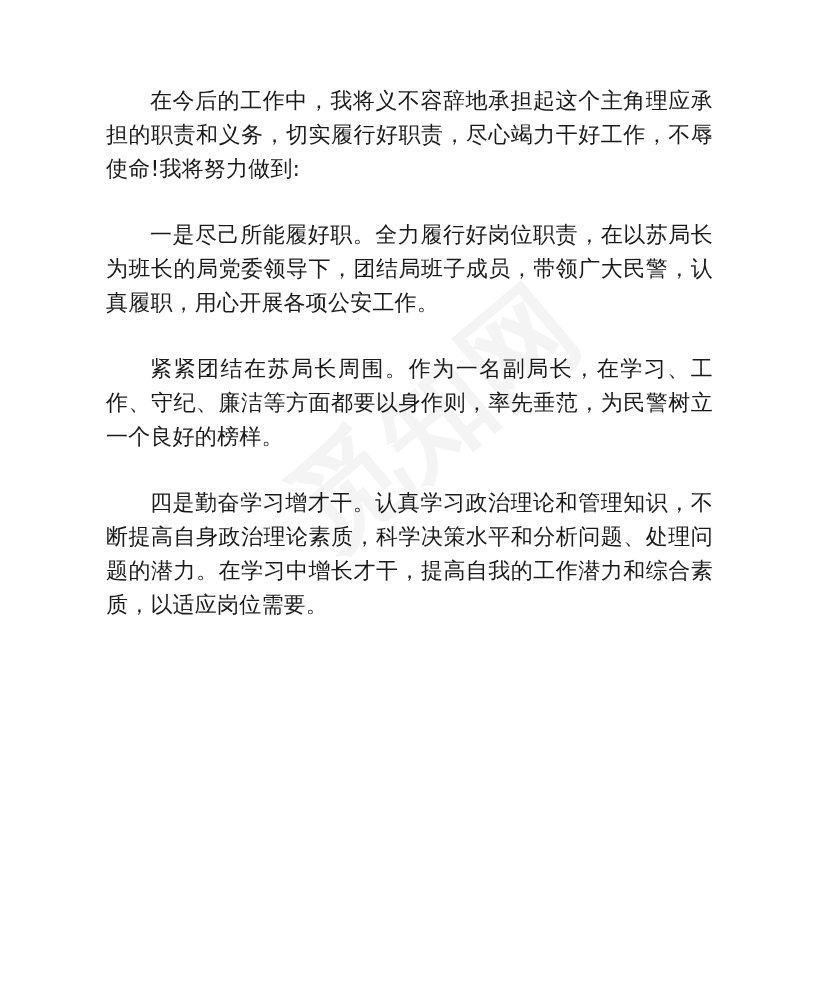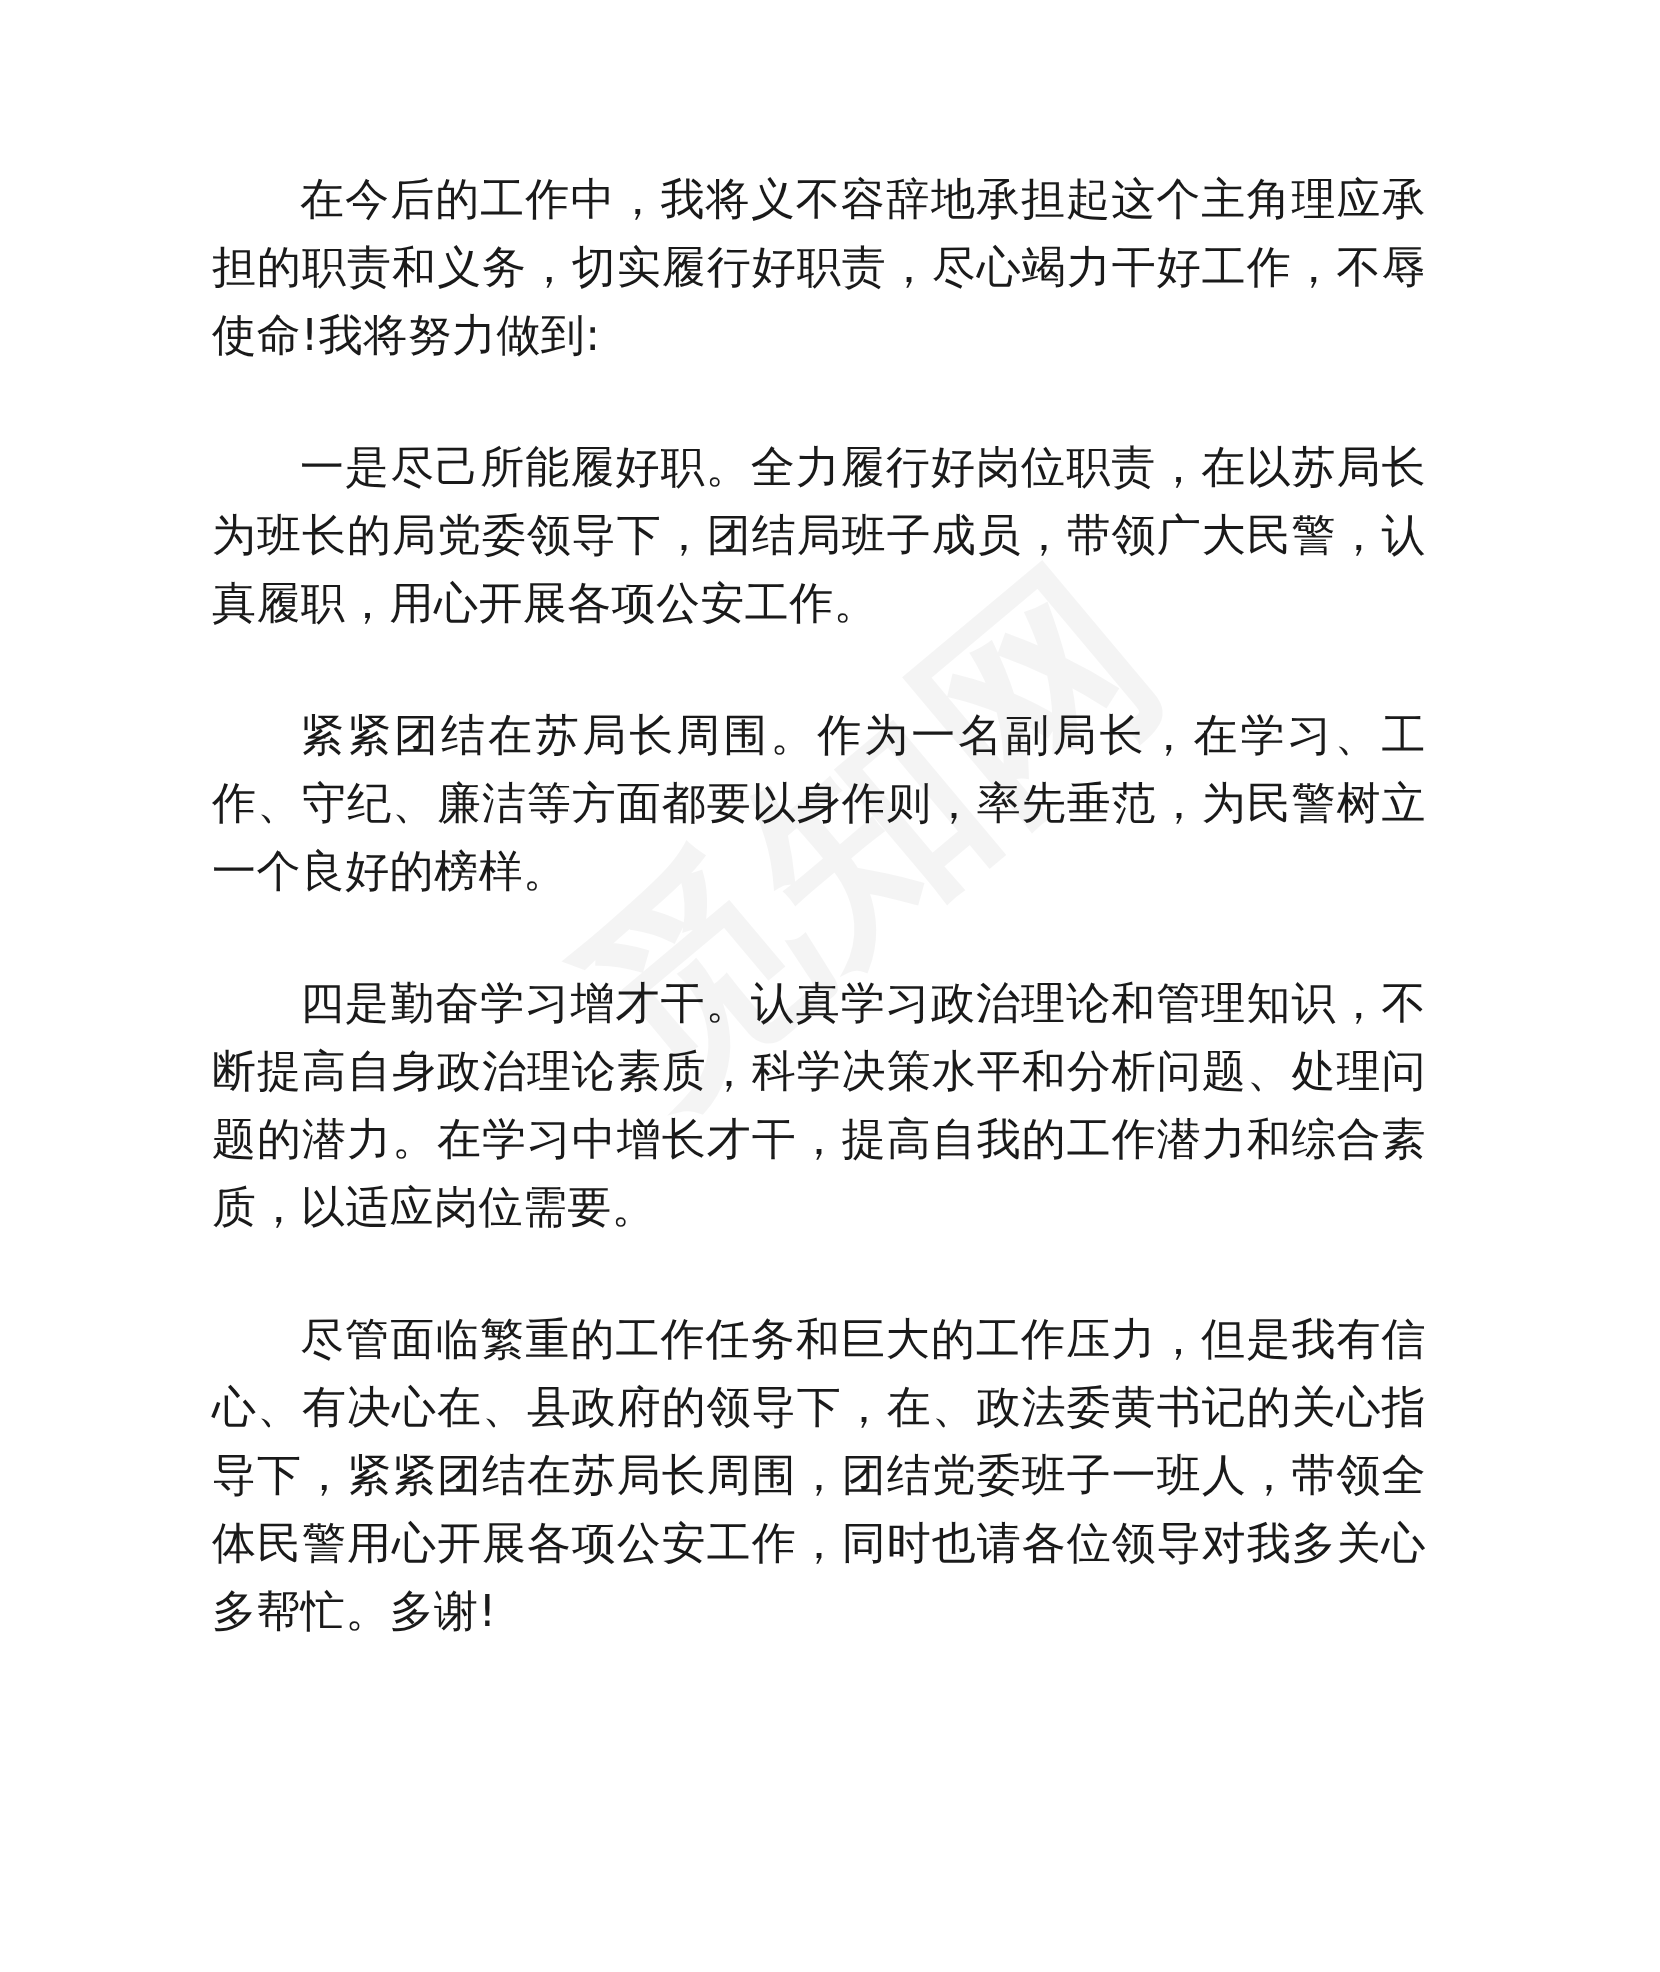--- a/index.html
+++ b/index.html
@@ -16,14 +16,13 @@
 </head>
 <body>
 
 <div class="watermark">觅知网</div>
 
 <div class="page">
   <p class="para">在今后的工作中，我将义不容辞地承担起这个主角理应承担的职责和义务，切实履行好职责，尽心竭力干好工作，不辱使命!我将努力做到:</p>
   <p class="para">一是尽己所能履好职。全力履行好岗位职责，在以苏局长为班长的局党委领导下，团结局班子成员，带领广大民警，认真履职，用心开展各项公安工作。</p>
   <p class="para">紧紧团结在苏局长周围。作为一名副局长，在学习、工作、守纪、廉洁等方面都要以身作则，率先垂范，为民警树立一个良好的榜样。</p>
   <p class="para">四是勤奋学习增才干。认真学习政治理论和管理知识，不断提高自身政治理论素质，科学决策水平和分析问题、处理问题的潜力。在学习中增长才干，提高自我的工作潜力和综合素质，以适应岗位需要。</p>
-  <p class="para">尽管面临繁重的工作任务和巨大的工作压力，但是我有信心、有决心在、县政府的领导下，在、政法委黄书记的关心指导下，紧紧团结在苏局长周围，团结党委班子一班人，带领全体民警用心开展各项公安工作，同时也请各位领导对我多关心多帮忙。多谢!</p>
 </div>
 
 </body></html>

